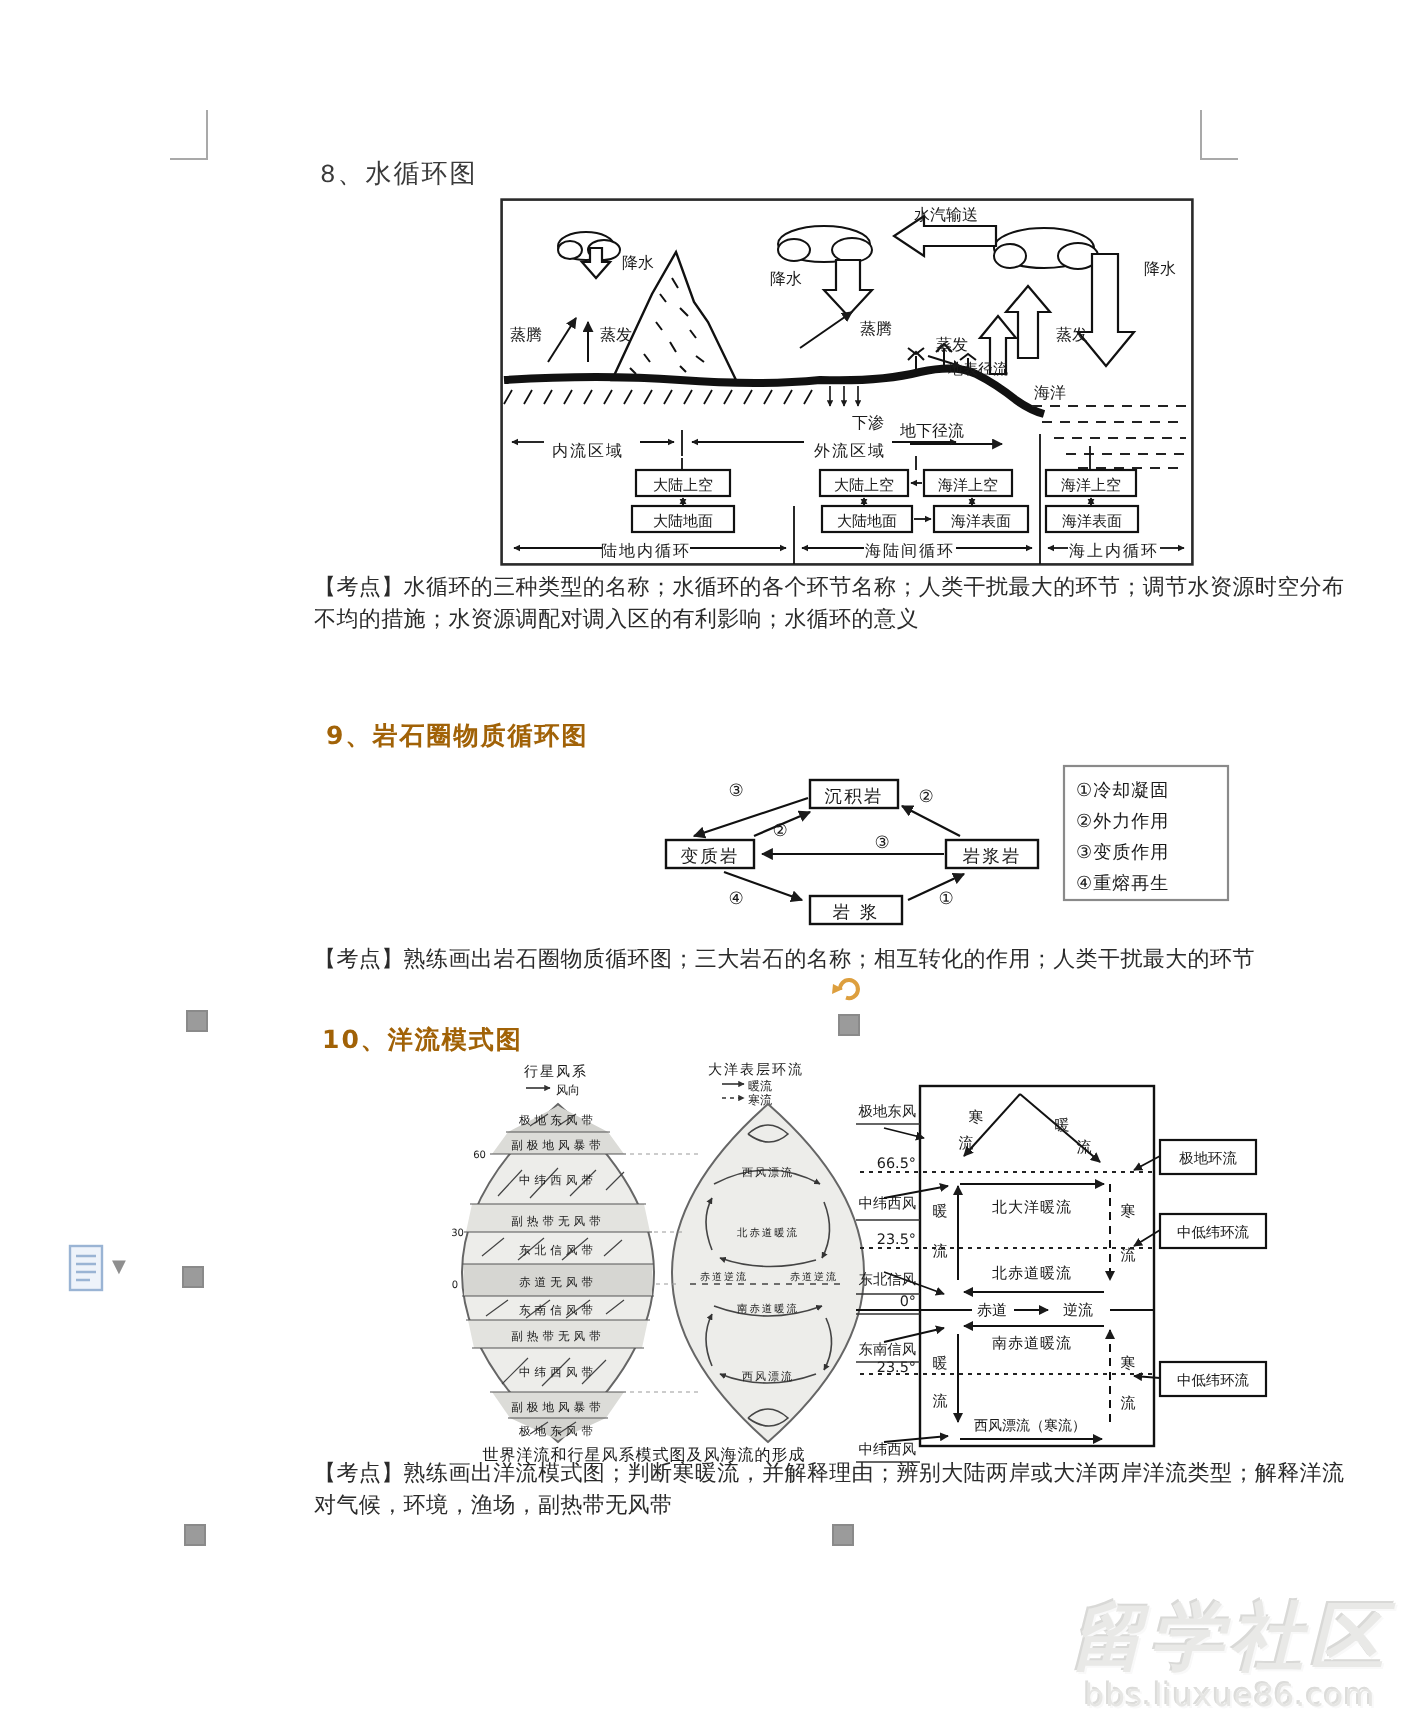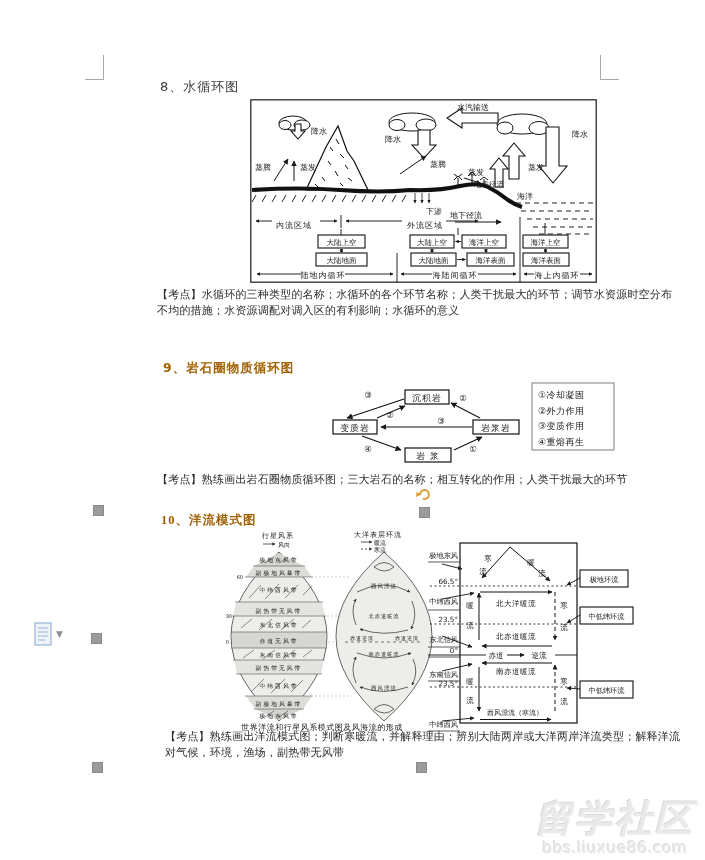--- a/index.html
+++ b/index.html
@@ -22,21 +22,21 @@
   .dd-arrow{font-size:9px;color:#8f8f8f;}
 </style>
 </head>
 <body>
 
 <div id="page">
 
   <div class="abs corner tl" style="left:85px;top:55px;"></div>
   <div class="abs corner tr" style="left:600px;top:55px;"></div>
 
-  <div class="abs h-regular" style="left:160px;top:78px;">8、水循环图</div>
+  <div class="abs h-regular" style="left:160px;top:78px;font-family:Liberation Mono, monospace;">8、水循环图</div>
 
   <svg class="abs" style="left:250px;top:99px;" width="347" height="184" viewBox="0 0 347 184">
     <defs>
       <marker id="mw" viewBox="0 0 10 10" refX="9" refY="5" markerWidth="5.5" markerHeight="5.5" orient="auto-start-reverse">
           <path d="M0,0L10,5L0,10z" fill="#1a1a1a"></path>
         </marker>
       <marker id="mw2" viewBox="0 0 10 10" refX="9" refY="5" markerWidth="4" markerHeight="4" orient="auto-start-reverse">
           <path d="M0,0L10,5L0,10z" fill="#1a1a1a"></path>
         </marker>
     </defs>
@@ -226,21 +226,21 @@
   <div class="abs kd" style="left:157px;top:472px;">
     <div>【考点】熟练画出岩石圈物质循环图；三大岩石的名称；相互转化的作用；人类干扰最大的环节</div>
   </div>
 
   <svg class="abs" style="left:415px;top:485px;" width="18" height="18" viewBox="0 0 18 18">
     <path d="M5,10 a4.5,4.5 0 1 1 3,3.8" stroke="#dd9f3e" stroke-width="2" fill="none"></path>
     <path d="M1.5,7 l5,2.5 l-5.5,2.5 z" fill="#dd9f3e"></path>
   </svg>
   <div class="abs anchor-sq" style="left:419px;top:507px;"></div>
 
-  <div class="abs h-bold" style="left:161px;top:512px;font-family:Liberation Serif, serif;">10、洋流模式图</div>
+  <div class="abs h-bold" style="left:161px;top:512px;">10、洋流模式图</div>
 
   <svg class="abs" style="left:215px;top:528px;" width="233" height="206" viewBox="0 0 233 206">
     <defs>
       <marker id="mo2" viewBox="0 0 10 10" refX="9" refY="5" markerWidth="4" markerHeight="4" orient="auto-start-reverse">
           <path d="M0,0L10,5L0,10z" fill="#333"></path>
         </marker>
     </defs>
     <text x="63" y="10" font-size="7" text-anchor="middle" letter-spacing="1">行星风系</text>
     <g>
       <line x1="48" y1="16" x2="60" y2="16" stroke="#333" stroke-width="0.8" marker-end="url(#mo2)"></line>
@@ -425,21 +425,21 @@
     </g>
     <g stroke="#111" stroke-width="0.9" fill="none">
       <line x1="14" y1="24" x2="34" y2="29" marker-end="url(#mo)"></line>
       <line x1="14" y1="59" x2="46" y2="53" marker-end="url(#mo)"></line>
       <line x1="14" y1="96" x2="44" y2="107" marker-end="url(#mo)"></line>
       <line x1="14" y1="131" x2="44" y2="124" marker-end="url(#mo)"></line>
       <line x1="14" y1="181" x2="46" y2="178" marker-end="url(#mo)"></line>
     </g>
   </svg>
 
-  <div class="abs kd" style="left:165px;top:729px;">
+  <div class="abs kd" style="left:157px;top:729px;">
     <div>【考点】熟练画出洋流模式图；判断寒暖流，并解释理由；辨别大陆两岸或大洋两岸洋流类型；解释洋流</div>
     <div>对气候，环境，渔场，副热带无风带</div>
   </div>
 
   <svg class="abs" style="left:33px;top:622px;" width="22" height="26" viewBox="0 0 22 26">
     <rect x="2" y="1" width="16" height="22" fill="#eef3fa" stroke="#9ab4d4" stroke-width="1.2"></rect>
     <path d="M5,6 h10 M5,10 h10 M5,14 h10 M5,18 h7" stroke="#9ab4d4" stroke-width="1.2"></path>
   </svg>
   <div class="abs dd-arrow" style="left:56px;top:629px;">▼</div>
 

